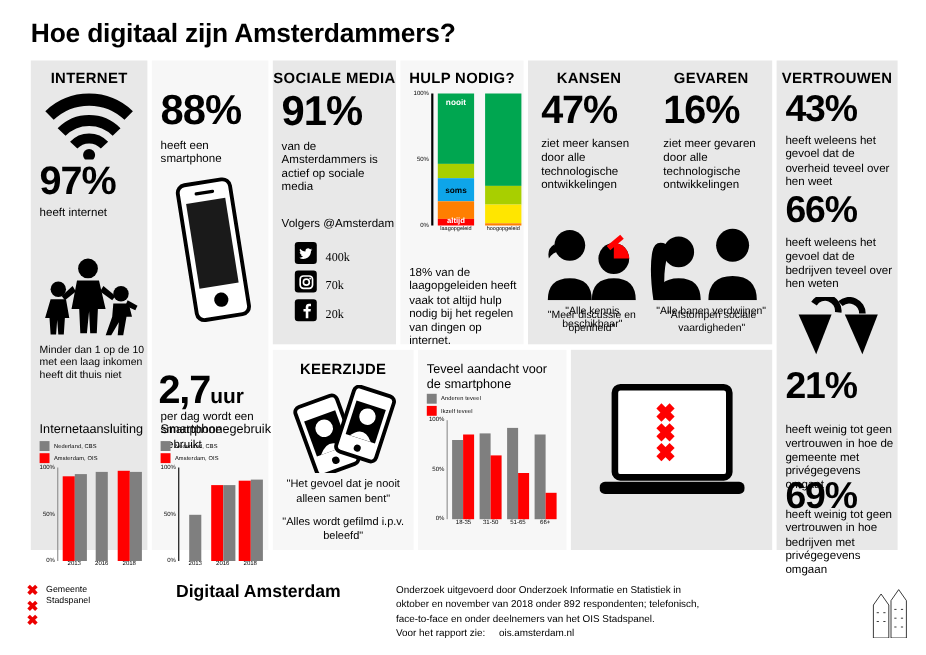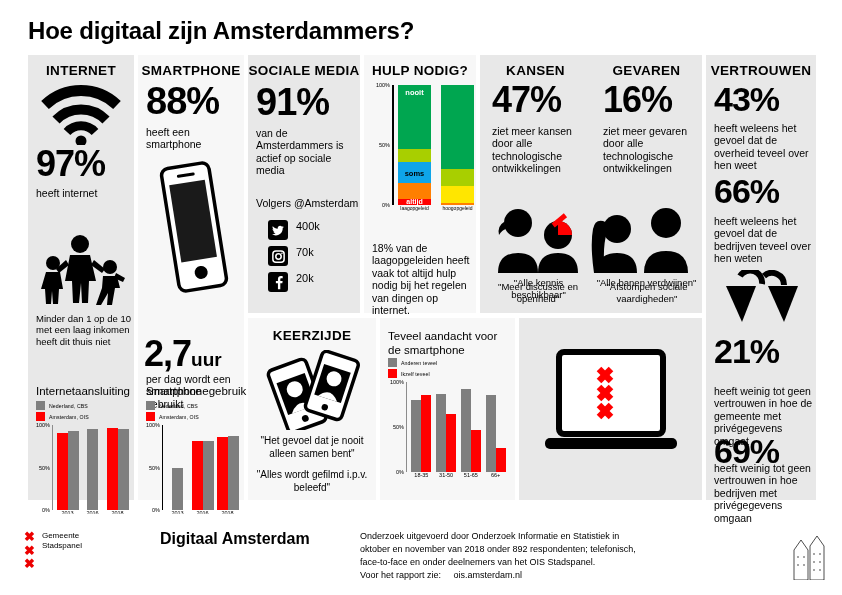--- a/index.html
+++ b/index.html
@@ -51,21 +51,21 @@
   .xlab { flex: 1; text-align: center; font-size: 5.5px; }
 
   
   .stack { position: relative; display: flex; align-items: flex-end; }
   .stackbar { width: 34px; display: flex; flex-direction: column; height: 100%; }
   .seg { width: 100%; position: relative; }
   .seg-lab { position: absolute; left: 0; right: 0; top: 3px; text-align: center; font-size: 7.5px; color: #fff; font-weight: bold; }
   .seg-lab.mid { top: 50%; transform: translateY(-50%); }
 
   
-  .soc-row { display: flex; align-items: flex-start; gap: 8px; margin-bottom: 6px; }
+  .soc-row { display: flex; align-items: flex-end; gap: 8px; margin-bottom: 6px; font-family: Liberation Serif, serif; }
   .soc-ico { width: 20px; height: 20px; background: #000; border-radius: 3px; display: flex; align-items: center; justify-content: center; }
   .soc-val { font-size: 11px; }
 
   
   #footer-rule { position: absolute; left: 0; top: 514px; width: 842px; height: 1px; background: #ffffff; }
   .foot-txt { font-size: 9px; line-height: 1.45; }
   .xmark { color: #ec0000; font-size: 13px; font-weight: bold; line-height: 1.05; }
 </style>
 </head>
 <body>
@@ -142,21 +142,20 @@
       </div>
       <div class="xlabels" style="margin-left:19px;">
         <span class="xlab">2013</span>
         <span class="xlab">2016</span>
         <span class="xlab">2018</span>
       </div>
     </div>
   </div>
 
   <div class="panel bg-light" style="left:138px; top:55px; width:106px; height:445px;">
-    <div class="panel-head">SMARTPHONE</div>
 
     <div class="bignum" style="position:absolute; left:8px; top:28px; font-size:38px;">88%</div>
     <div class="capt" style="position:absolute; left:8px; top:69px; width:95px;">heeft een smartphone</div>
 
     <div style="position:absolute; left:20px; top:105px; width:72px; height:135px;">
       <svg viewBox="0 0 72 135" width="72" height="135">
         <g transform="rotate(-9 36 67)">
           <rect x="12" y="5" width="48" height="124" rx="7" ry="7" fill="#fff" stroke="#000" stroke-width="3.5"></rect>
           <rect x="18" y="22" width="36" height="78" fill="#1a1a1a"></rect>
           <rect x="27" y="13" width="18" height="3" rx="1.5" fill="#000"></rect>

